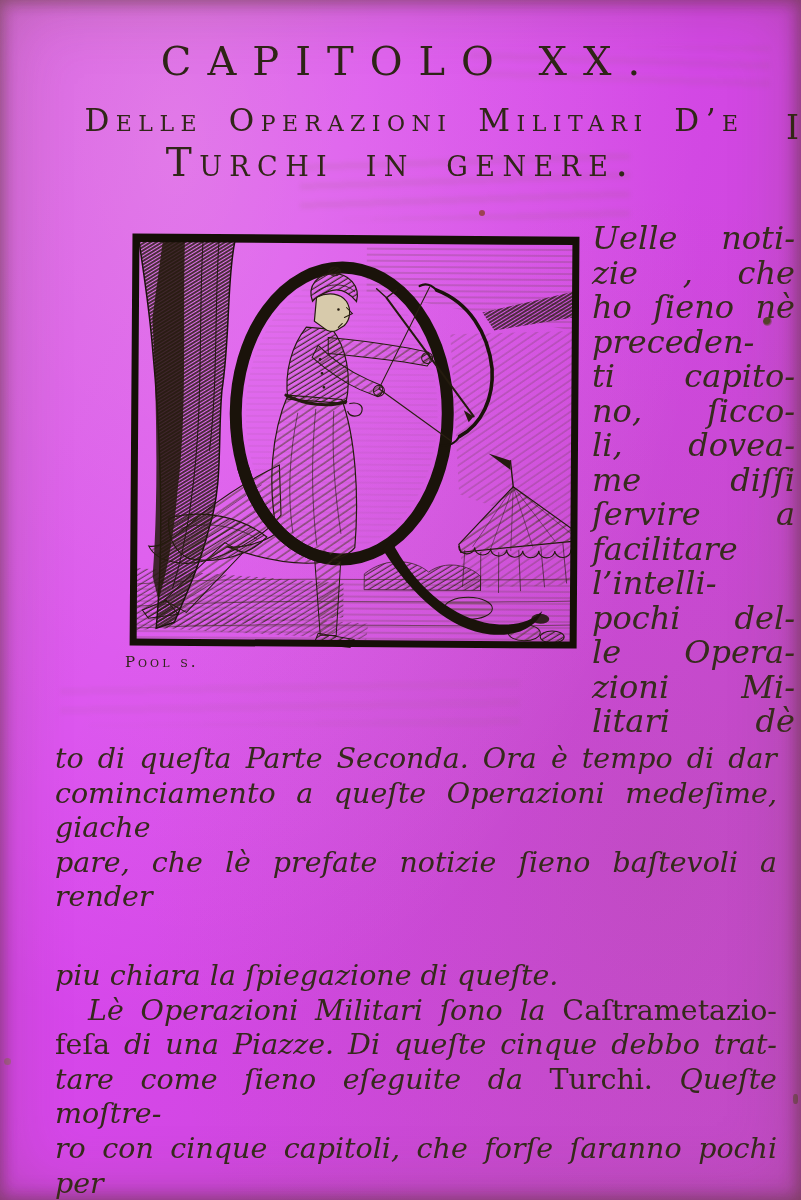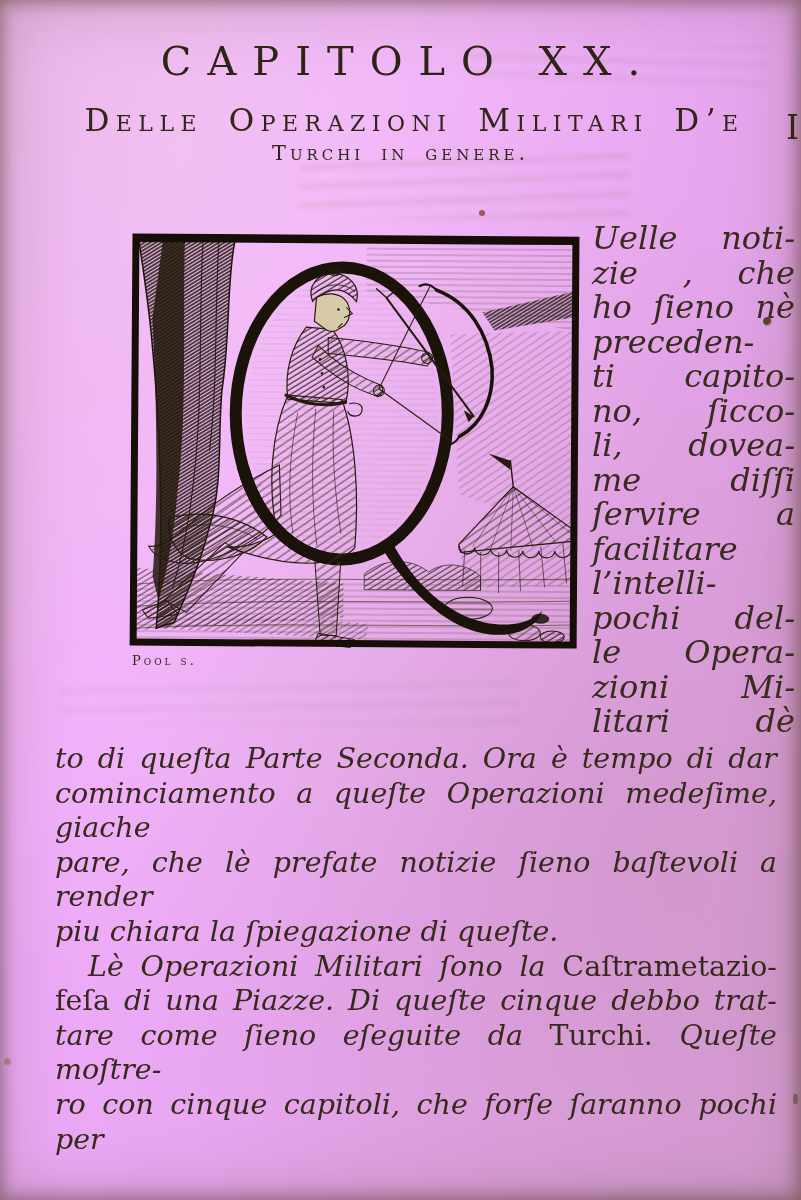--- a/index.html
+++ b/index.html
@@ -1,19 +1,19 @@
 <!DOCTYPE html>
 <html><head>
 <meta charset="utf-8">
 <style>
   * { margin:0; padding:0; box-sizing:border-box; }
   html,body { background:#6b6257; }
   .page {
     position:relative; width:801px; height:1200px; overflow:hidden;
-    background:#f0abfc; color:#352a1c;
+    background:#d946ef; color:#352a1c;
     font-family:"DejaVu Serif","Liberation Serif",serif;
   }
   .paper-tone { position:absolute; inset:0; pointer-events:none;
     background:
       radial-gradient(ellipse at 22% 12%, rgba(255,250,232,.28), transparent 60%),
       radial-gradient(ellipse at 82% 72%, rgba(118,94,54,.13), transparent 55%),
       linear-gradient(115deg, rgba(150,125,80,.10), rgba(0,0,0,0) 30%, rgba(108,88,52,.15) 92%);
   }
   .vignette { position:absolute; inset:0; pointer-events:none;
     box-shadow: inset 0 0 70px rgba(92,70,38,.28),
@@ -38,37 +38,37 @@
 
   .chapter {
     position:absolute; top:40px; left:0; width:100%;
     text-align:center; font-weight:400;
     font-size:40px; line-height:1.05; letter-spacing:.40em; text-indent:.40em;
     color:#2e2517;
   }
   .sub { position:absolute; left:0; width:100%; text-align:center;
          font-variant:small-caps; color:#302718; line-height:1.1; }
   .sub1 { top:103px; font-size:31px; letter-spacing:.21em; word-spacing:.30em; transform:translateX(14px); }
-  .sub2 { top:142px; font-size:21px; letter-spacing:.19em; word-spacing:.30em; }
+  .sub2 { top:142px; font-size:39px; letter-spacing:.19em; word-spacing:.30em; }
   .edge-frag { position:absolute; top:108px; left:786px; font-size:33px; color:#2e2517; }
 
   .engraving { position:absolute; left:131px; top:232px; width:450px; height:415px;
                transform:rotate(0.4deg); transform-origin:0 0; }
   .engraving svg { display:block; width:100%; height:100%; }
-  .signature { position:absolute; left:132px; top:653px; font-size:13px;
+  .signature { position:absolute; left:125px; top:653px; font-size:15px;
                letter-spacing:3px; color:#2f2619; font-variant:small-caps; }
 
   .col { position:absolute; left:592px; top:221px; width:203px;
          font-style:italic; font-size:32px; line-height:34.5px; color:#38Ab2d1d; color:#372c1e; }
   .cline { text-align:justify; text-align-last:justify; }
 
   .body-text { position:absolute; left:55px; top:742px; width:722px;
                font-size:28.5px; line-height:34.6px; color:#352a1c; font-style:italic; }
   .bline { text-align:justify; text-align-last:justify; }
-  .bline.endp { text-align-last:auto; }
+  .bline.endp { text-align-last:auto;margin-top:44px; }
   .bline.ind { text-indent:33px; }
   .rom { font-style:normal; }
   .ital { font-style:italic; }
 </style>
 </head>
 <body>
 
 <div class="page">
   <div class="paper-tone"></div>
   <div class="ghost g1"></div>

